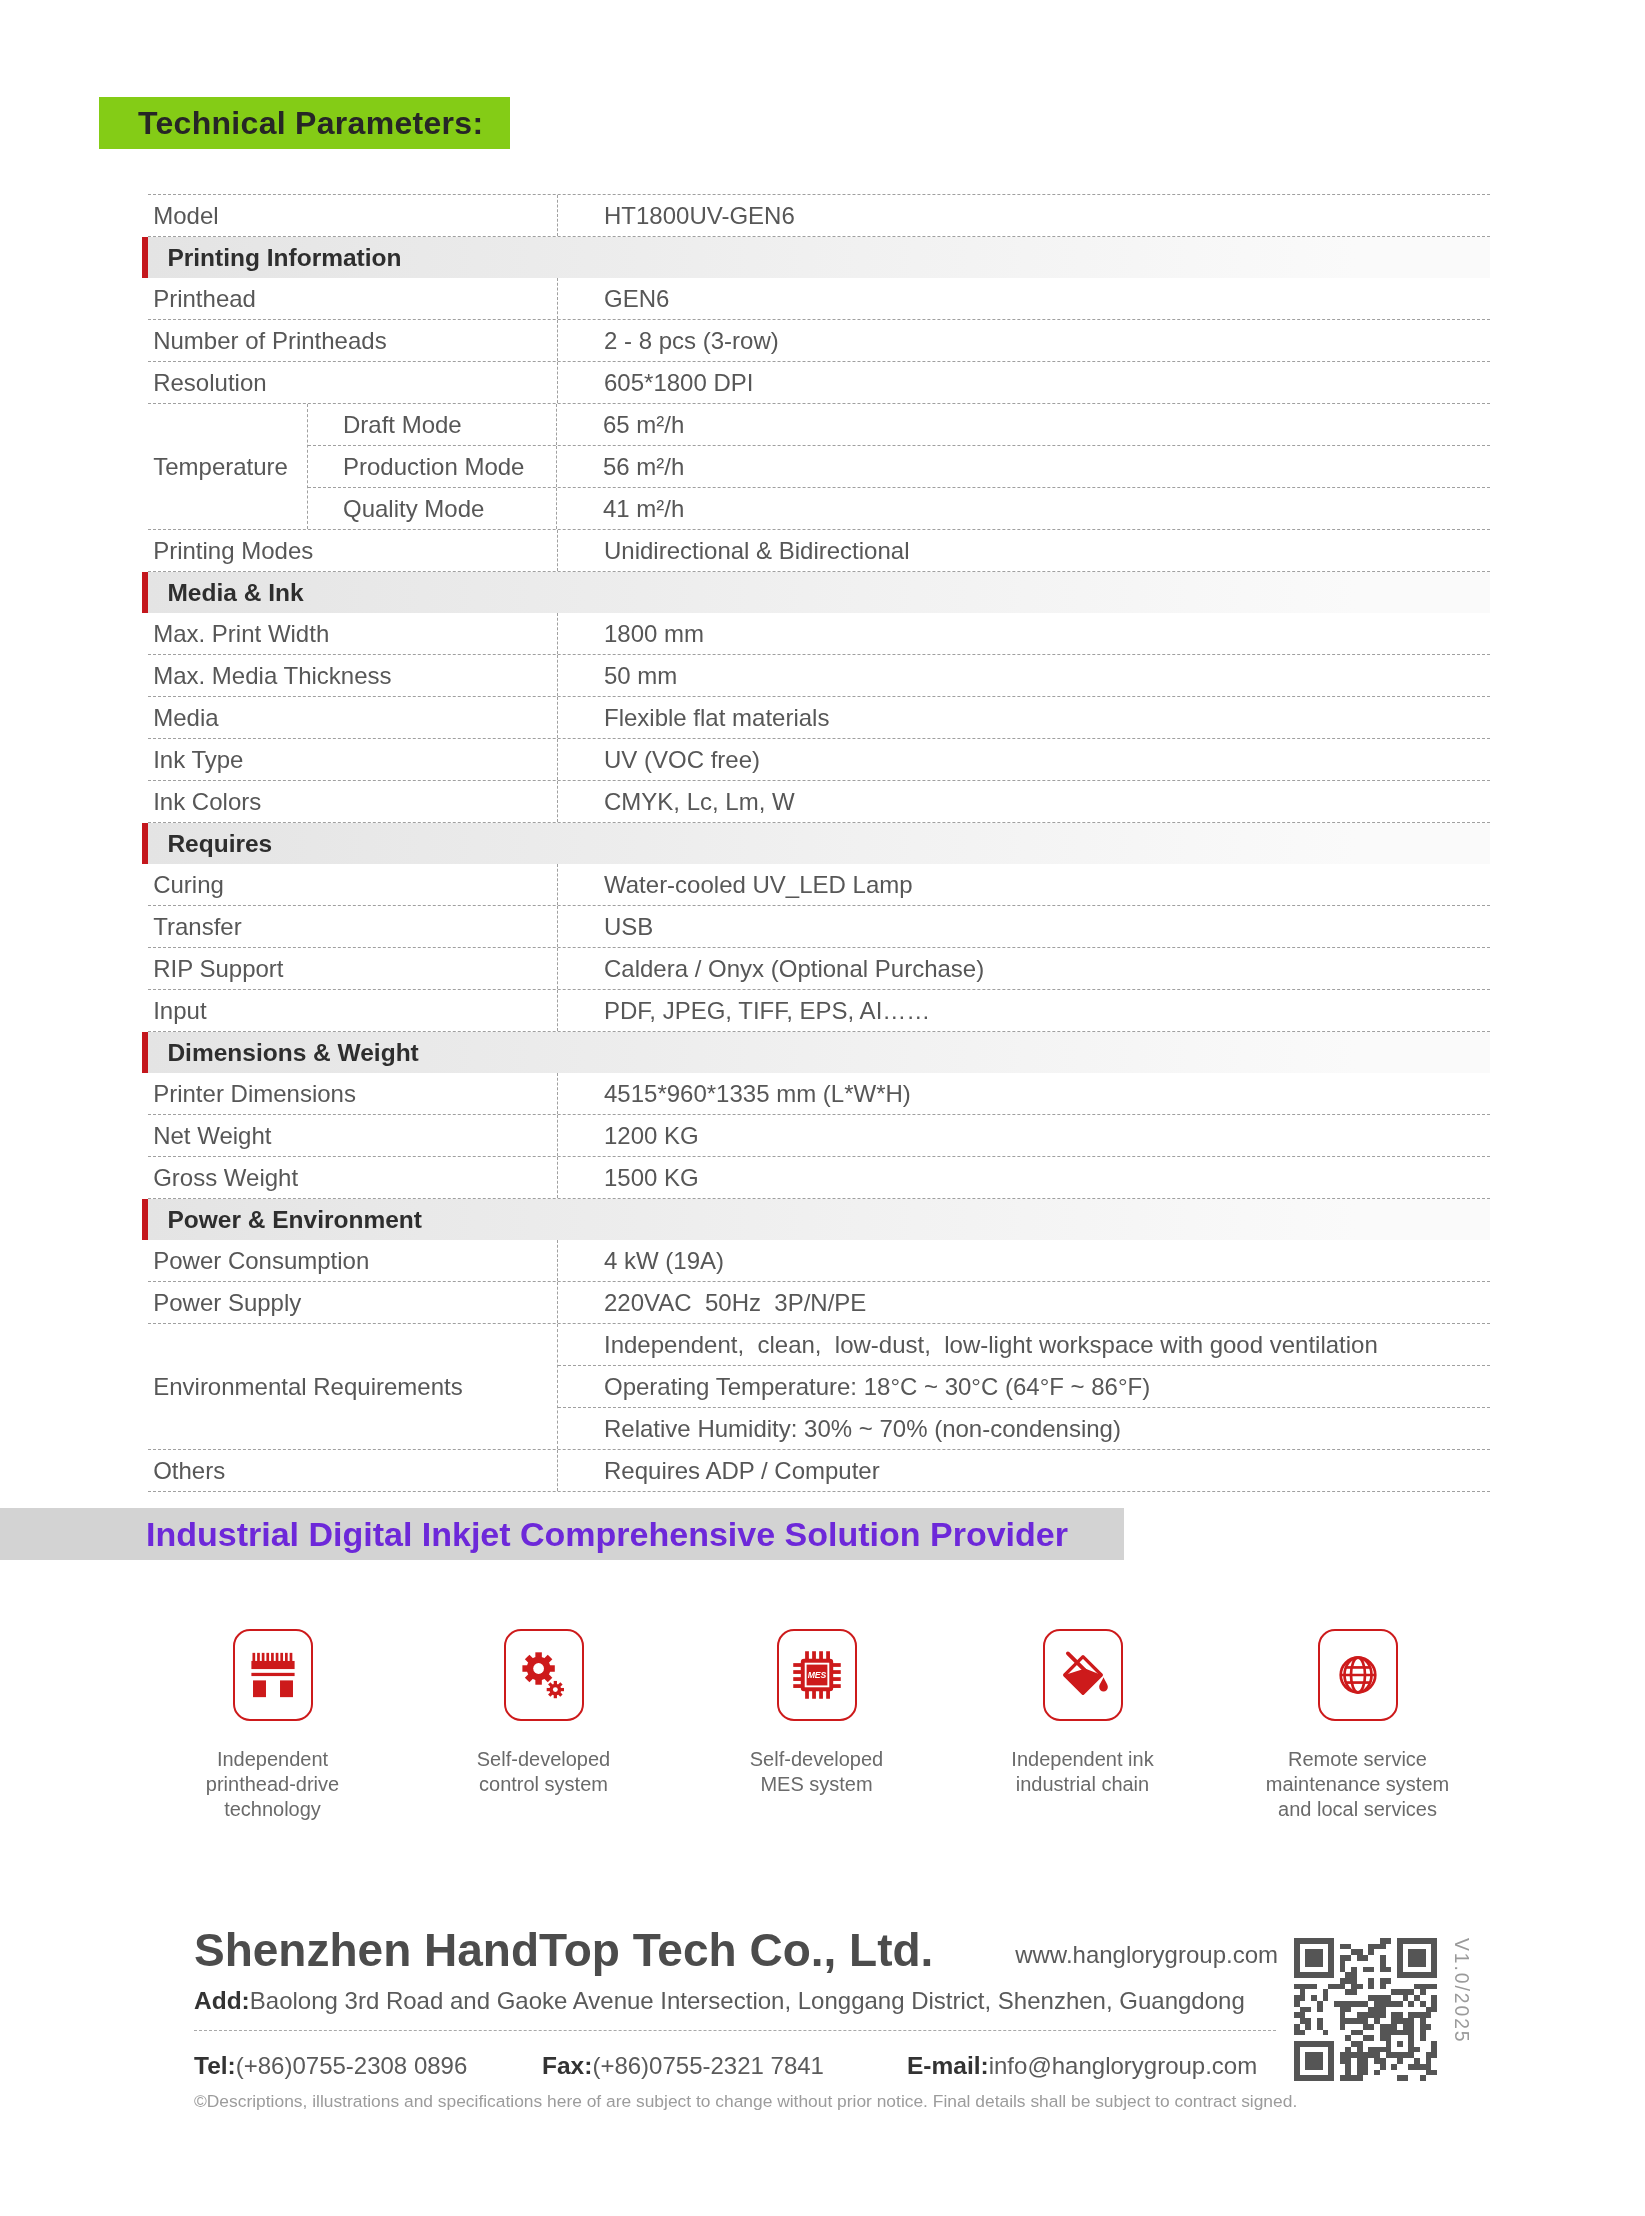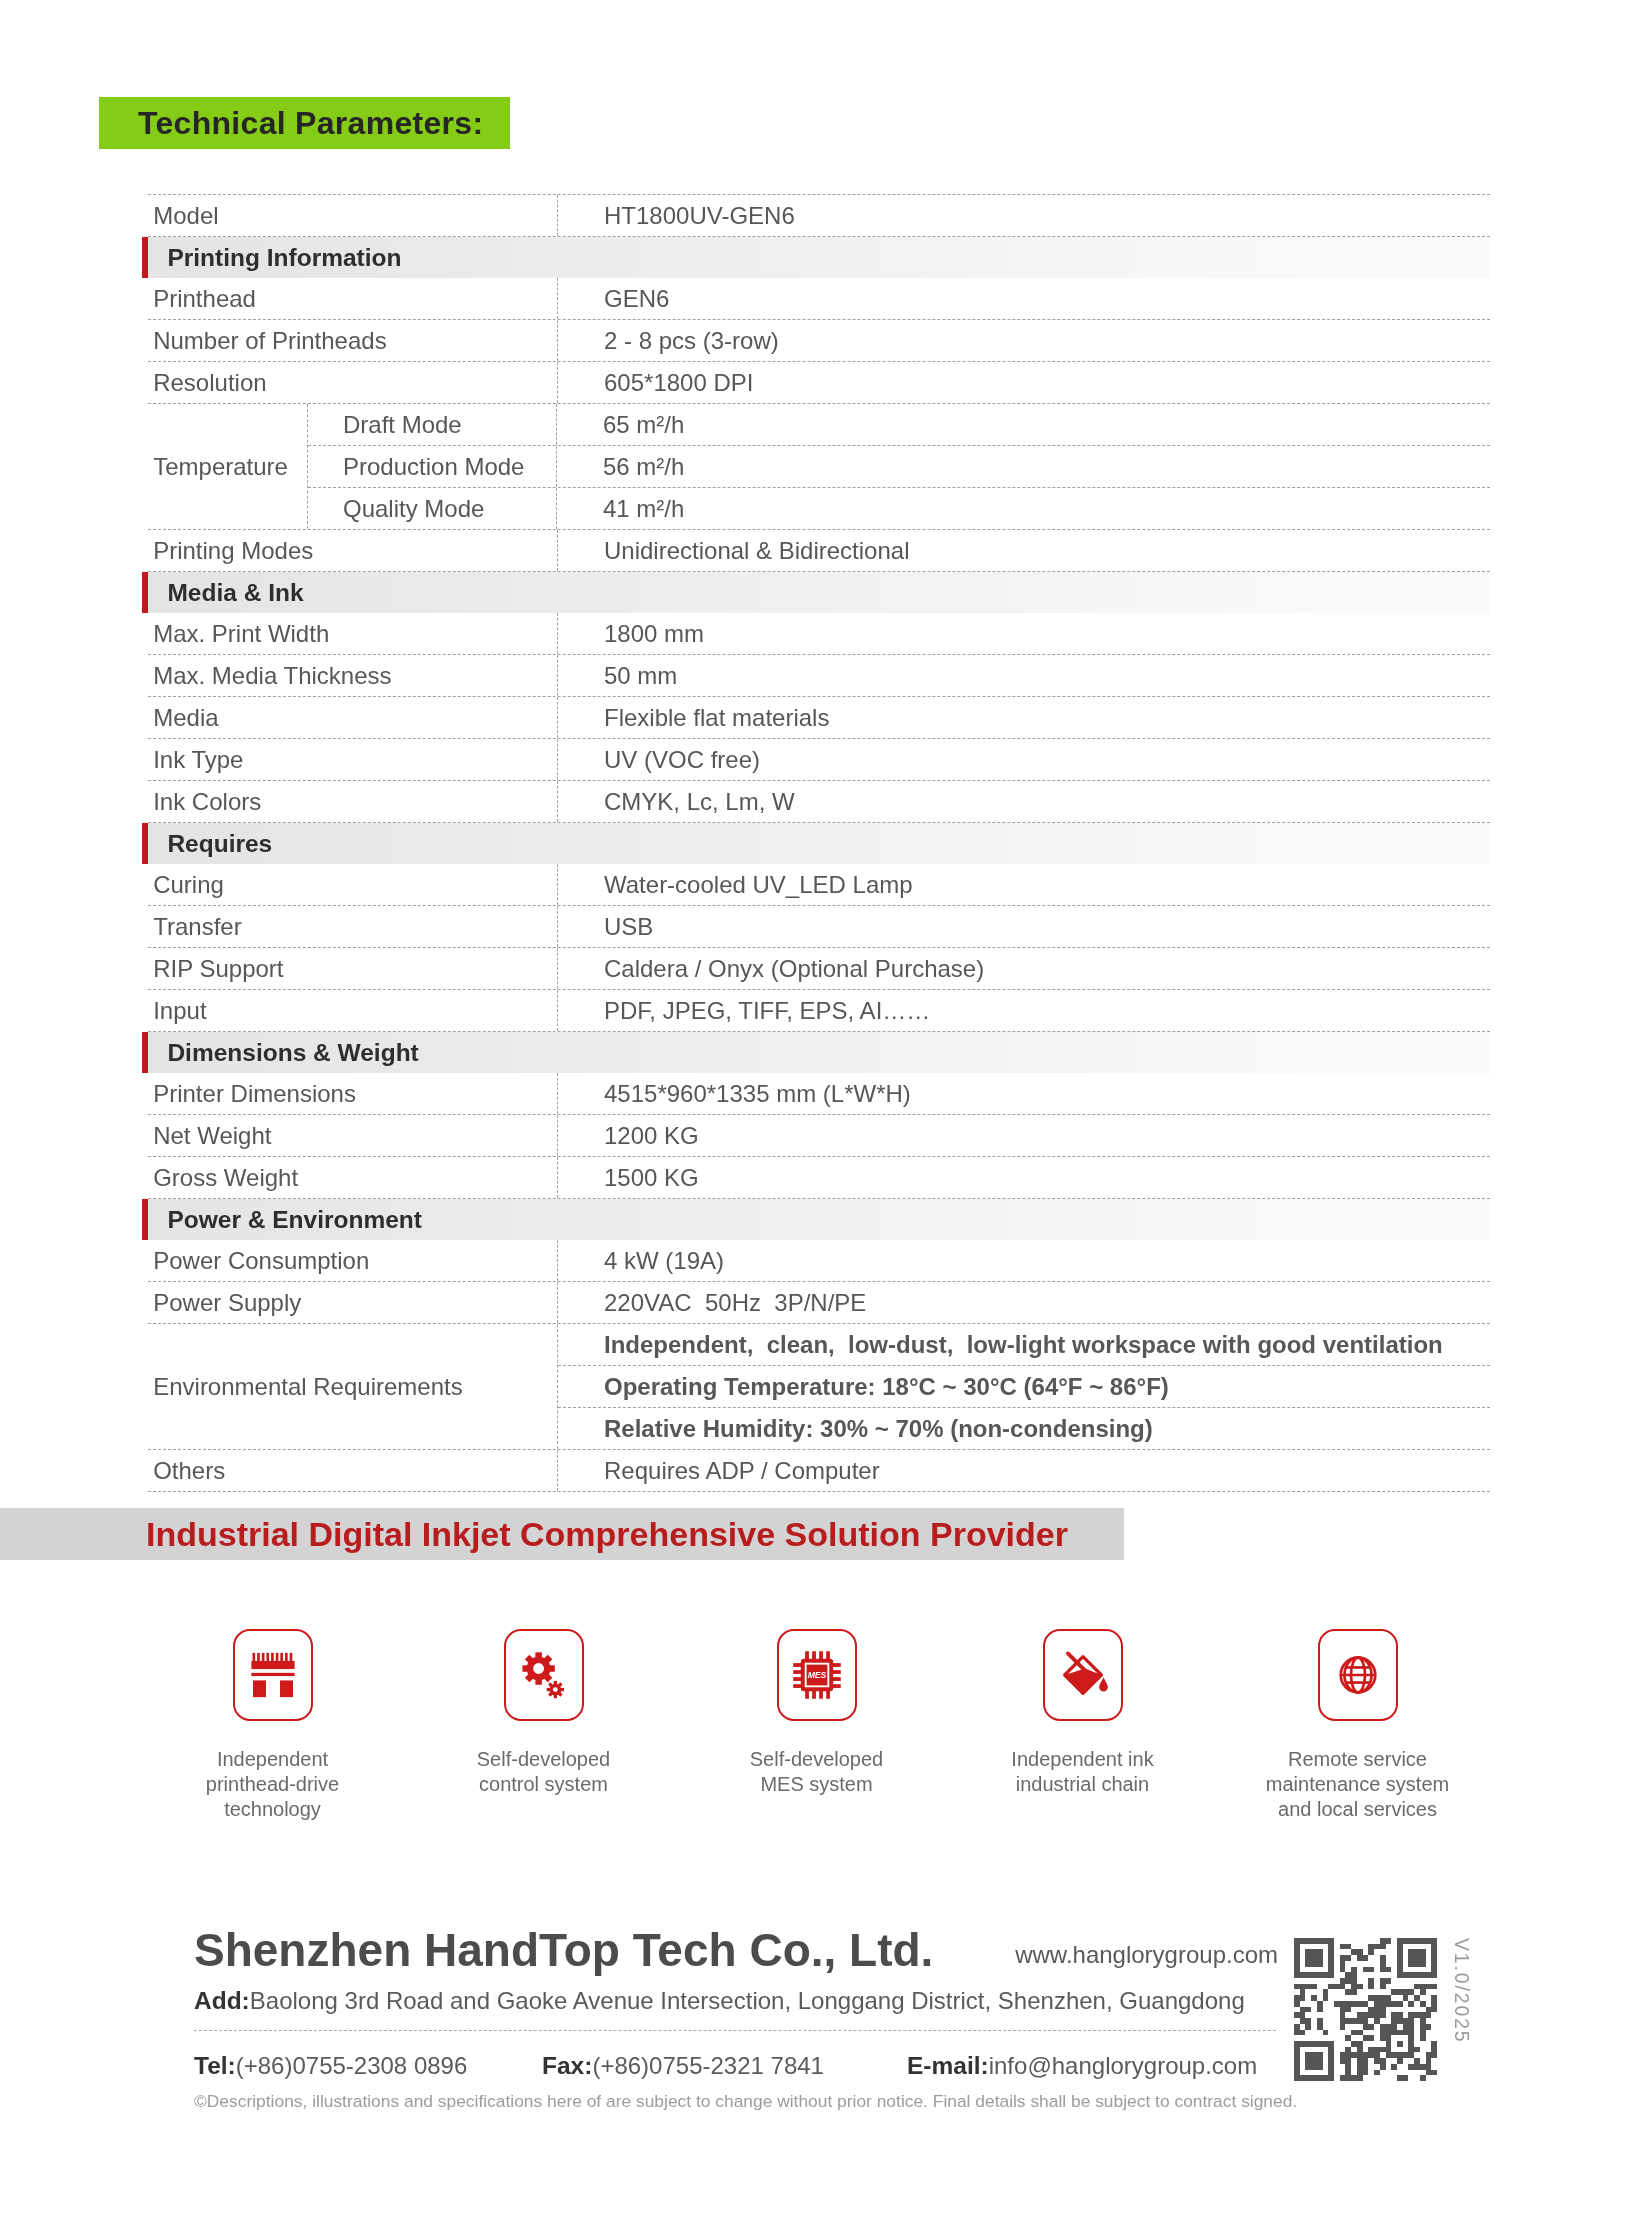--- a/index.html
+++ b/index.html
@@ -30,25 +30,25 @@
   .cell{display:flex;align-items:center;white-space:pre-wrap;}
   .cell.label{width:409px;padding-left:5.2px;box-sizing:border-box;}
   .cell.value{flex:1;border-left:1.3px dashed var(--dash);padding-left:46px;box-sizing:border-box;}
   .glabel{width:159px;padding-left:5.2px;box-sizing:border-box;display:flex;align-items:center;}
   .glabel2{width:409px;padding-left:5.2px;box-sizing:border-box;display:flex;align-items:center;}
   .gstack{flex:1;display:flex;flex-direction:column;border-left:1.3px dashed var(--dash);}
   .subrow{display:flex;height:41px;border-bottom:1.3px dashed var(--dash);}
   .subrow:last-child{border-bottom:none;}
   .subrow .mode{width:248px;padding-left:35px;box-sizing:border-box;display:flex;align-items:center;}
   .subrow .val{flex:1;border-left:1.3px dashed var(--dash);padding-left:46px;box-sizing:border-box;display:flex;align-items:center;white-space:pre-wrap;}
-  .subrow .val2{flex:1;padding-left:46px;box-sizing:border-box;display:flex;align-items:center;white-space:pre-wrap;font-weight:bold;}
+  .subrow .val2{flex:1;padding-left:46px;box-sizing:border-box;display:flex;align-items:center;white-space:pre-wrap;}
   
   .banner{
     position:absolute;left:0;top:1508px;width:1124px;height:52px;
-    background:#d3d3d3;color:#b91c1c;font-size:34px;font-weight:700;
+    background:#d3d3d3;color:#6d28d9;font-size:34px;font-weight:700;
     display:flex;align-items:center;padding-left:146px;box-sizing:border-box;
   }
   
   .solutions{position:absolute;left:0;top:1629px;width:1646px;height:271px;}
   .card{position:absolute;width:245px;text-align:center;}
   .icon-box{width:80px;height:92px;border:2.6px solid var(--icon-red);border-radius:17px;
     margin:0 auto;display:flex;align-items:center;justify-content:center;box-sizing:border-box;}
   .caption{margin-top:26px;font-size:20px;line-height:25px;color:#6a6a6a;white-space:pre-line;}
   
   .company{position:absolute;left:194px;top:1923px;font-size:46px;font-weight:700;color:#4c4c4c;}

